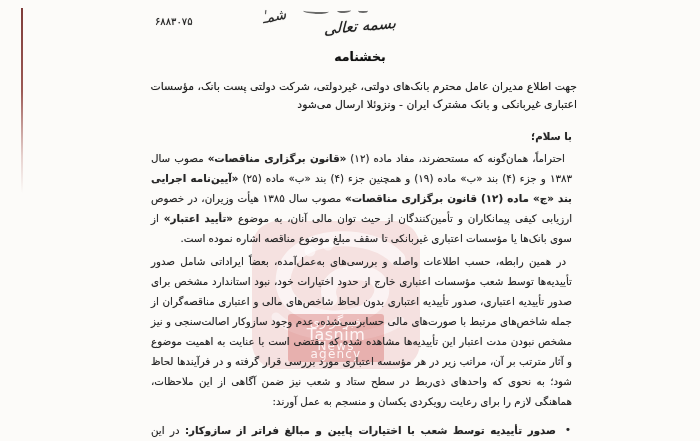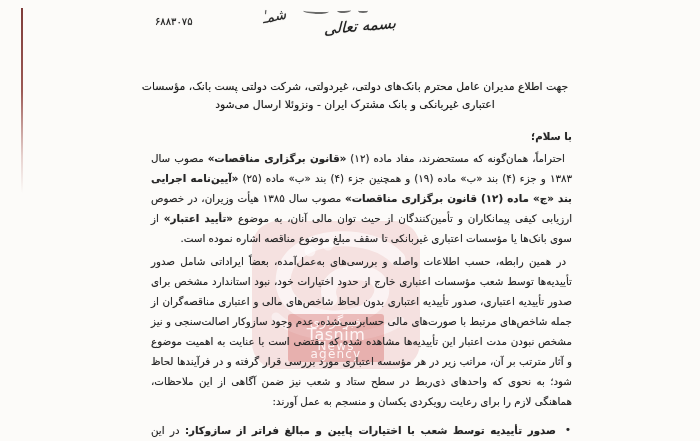--- a/index.html
+++ b/index.html
@@ -30,21 +30,21 @@
     position:absolute;left:295px;top:9px;width:130px;text-align:center;
     font-size:15px;font-style:italic;color:#1c1c1c;transform:rotate(-5deg) skewX(-6deg);
     direction:rtl;text-shadow:0 0 .9px rgba(30,30,30,.55);
   }
   .title{
     position:absolute;left:290px;top:41px;width:140px;text-align:center;
     font-size:12.5px;font-weight:bold;color:#101010;direction:rtl;
     text-shadow:0 0 .8px rgba(20,20,20,.5);
   }
   .distribution{
-    position:absolute;left:133px;top:70px;width:444px;text-align:center;
+    position:absolute;left:133px;top:70px;width:444px;
     font-size:10.8px;line-height:18px;color:#1d1d1d;direction:rtl;
     text-shadow:0 0 .7px rgba(40,40,40,.5);z-index:2;
   }
   
   .bodytext{
     position:absolute;left:151px;top:118px;width:421px;direction:rtl;
     text-align:justify;font-size:10.3px;line-height:20px;color:#262626;
     text-shadow:0 0 .7px rgba(50,50,50,.48);z-index:2;
   }
   .bodytext p{margin:0;}
@@ -75,20 +75,21 @@
 <div class="page">
 
   <div class="edge-line"></div>
   <div class="cutmark cm1"></div>
   <div class="cutmark cm2"></div>
   <div class="cutmark cm3"></div>
 
   <div class="ref">۶۸۸۳۰۷۵</div>
   <div class="handmark">شمـٰ</div>
   <div class="bismillah">بسمه تعالی</div>
+  <div class="title">بخشنامه</div>
   <div class="distribution">جهت اطلاع مدیران عامل محترم بانک‌های دولتی، غیردولتی، شرکت دولتی پست بانک، مؤسسات اعتباری غیربانکی و بانک مشترک ایران - ونزوئلا ارسال می‌شود</div>
 
   <div class="watermark">
     <svg width="168" height="148" viewBox="0 0 168 148">
       <path d="M 146 38 C 120 8, 42 10, 32 52 C 24 88, 70 104, 104 94 C 132 86, 138 62, 118 54 C 96 46, 70 58, 78 78" fill="none" stroke="rgba(255,255,255,0.60)" stroke-width="15" stroke-linecap="round"></path>
       <path d="M 24 96 C 48 120, 120 122, 148 100" fill="none" stroke="rgba(255,255,255,0.45)" stroke-width="9" stroke-linecap="round"></path>
       <circle cx="58" cy="30" r="5.5" fill="rgba(255,255,255,0.55)"></circle>
       <circle cx="76" cy="24" r="5.5" fill="rgba(255,255,255,0.55)"></circle>
     </svg>
     <div class="wm-label">

